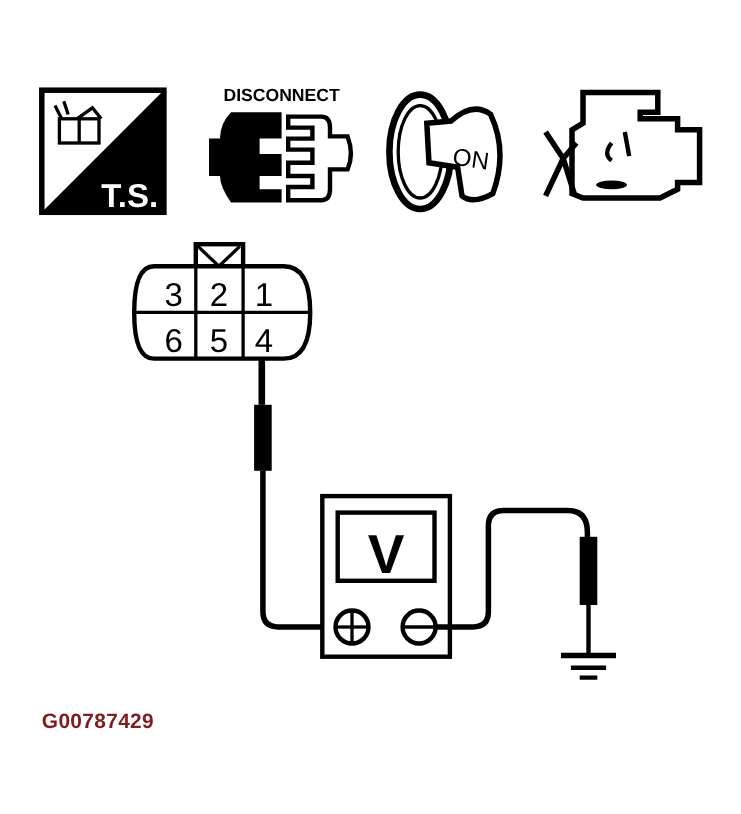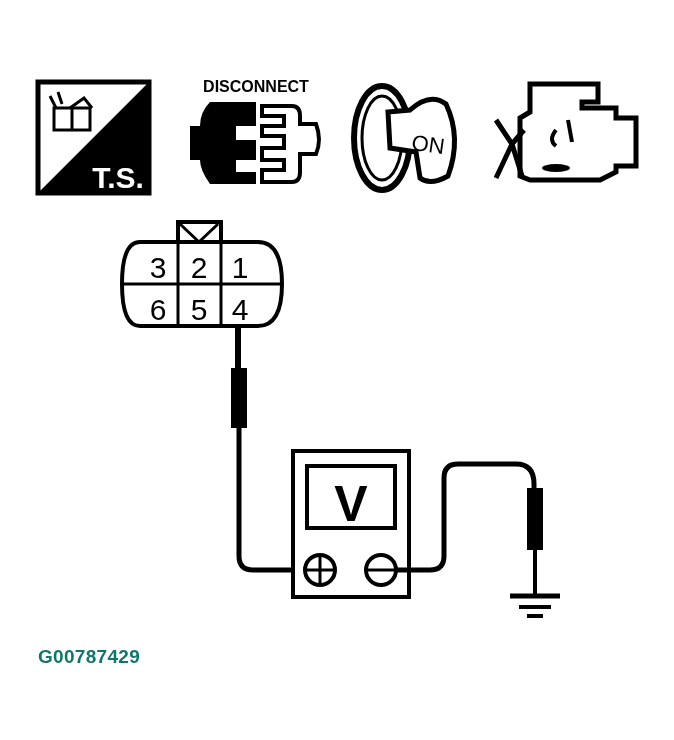--- a/index.html
+++ b/index.html
@@ -1,19 +1,19 @@
 <!DOCTYPE html>
 <html><head>
 <meta charset="utf-8">
 <style>
   html, body { margin:0; padding:0; background:#ffffff; }
   body { width:674px; height:740px; position:relative; overflow:hidden; font-family:"Liberation Sans", sans-serif; }
   svg { position:absolute; left:0; top:0; }
   .lbl { font-family:"Liberation Sans", sans-serif; fill:#000; }
-  .figid { position:absolute; left:38px; top:646px; font-size:19px; font-weight:bold; color:#0f766e; font-family:"Liberation Sans", sans-serif; letter-spacing:0.3px; }
+  .figid { position:absolute; left:38px; top:646px; font-size:19px; font-weight:bold; color:#7f1d1d; font-family:"Liberation Sans", sans-serif; letter-spacing:0.3px; }
 </style>
 </head>
 <body>
 
 <svg width="674" height="740" viewBox="0 0 674 740">
 
   <g>
     <rect x="38" y="82" width="111" height="111" fill="#fff" stroke="#000" stroke-width="5"></rect>
     <polygon points="149,82 149,193 38,193" fill="#000"></polygon>
     <g fill="none" stroke="#000" stroke-width="3">

